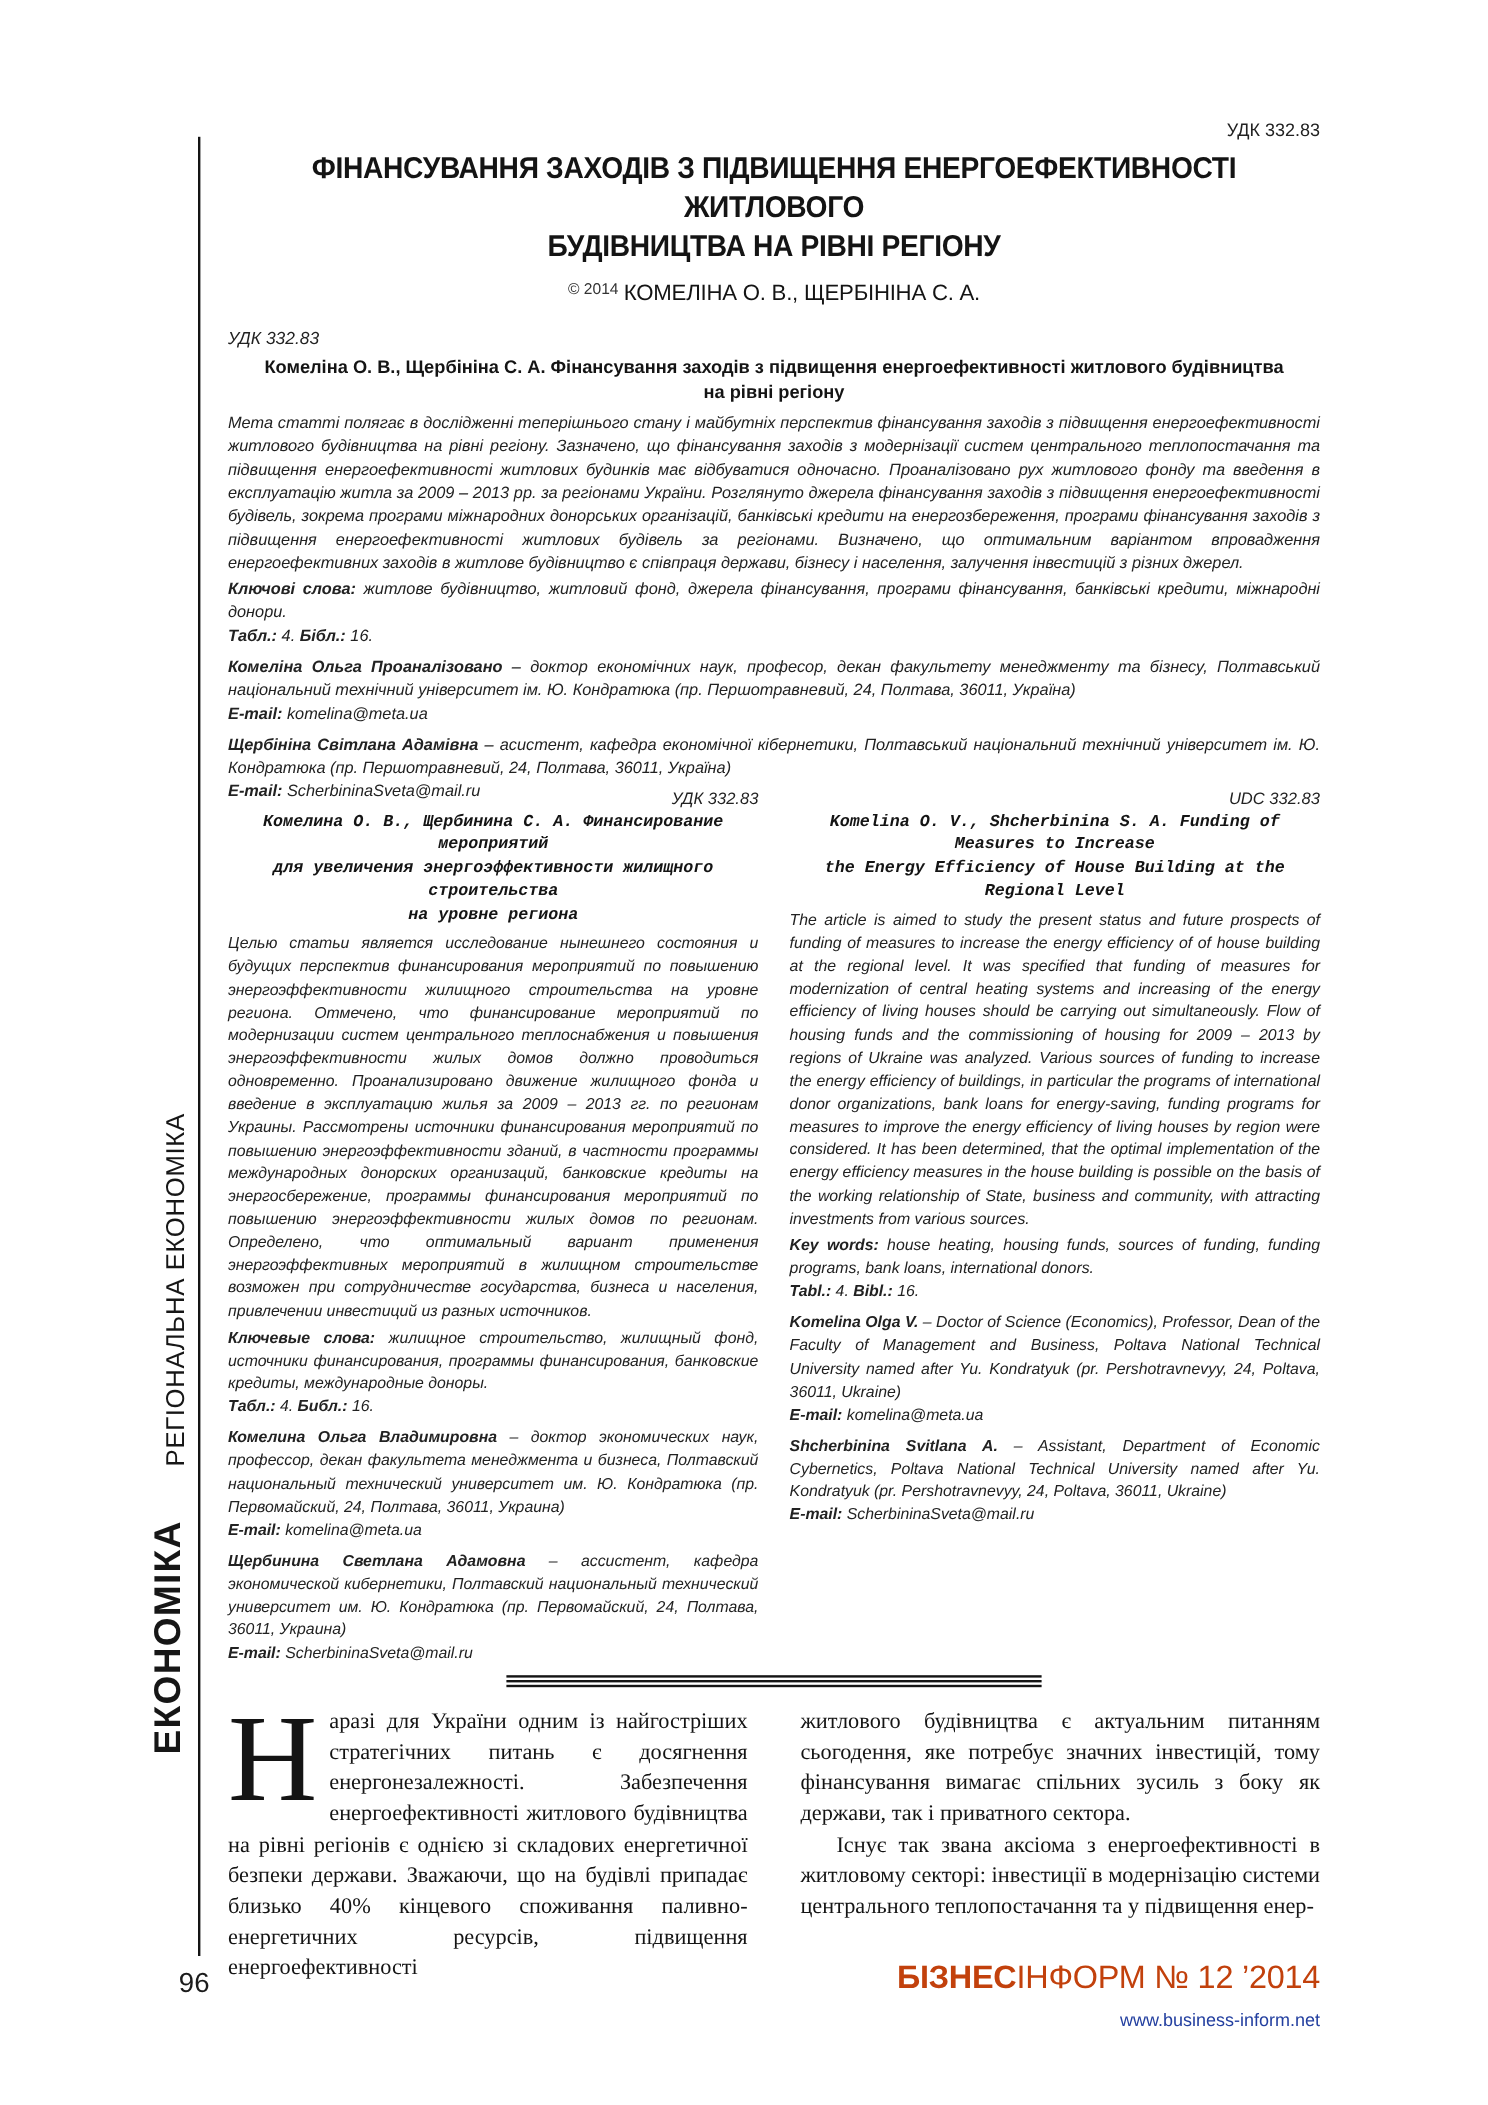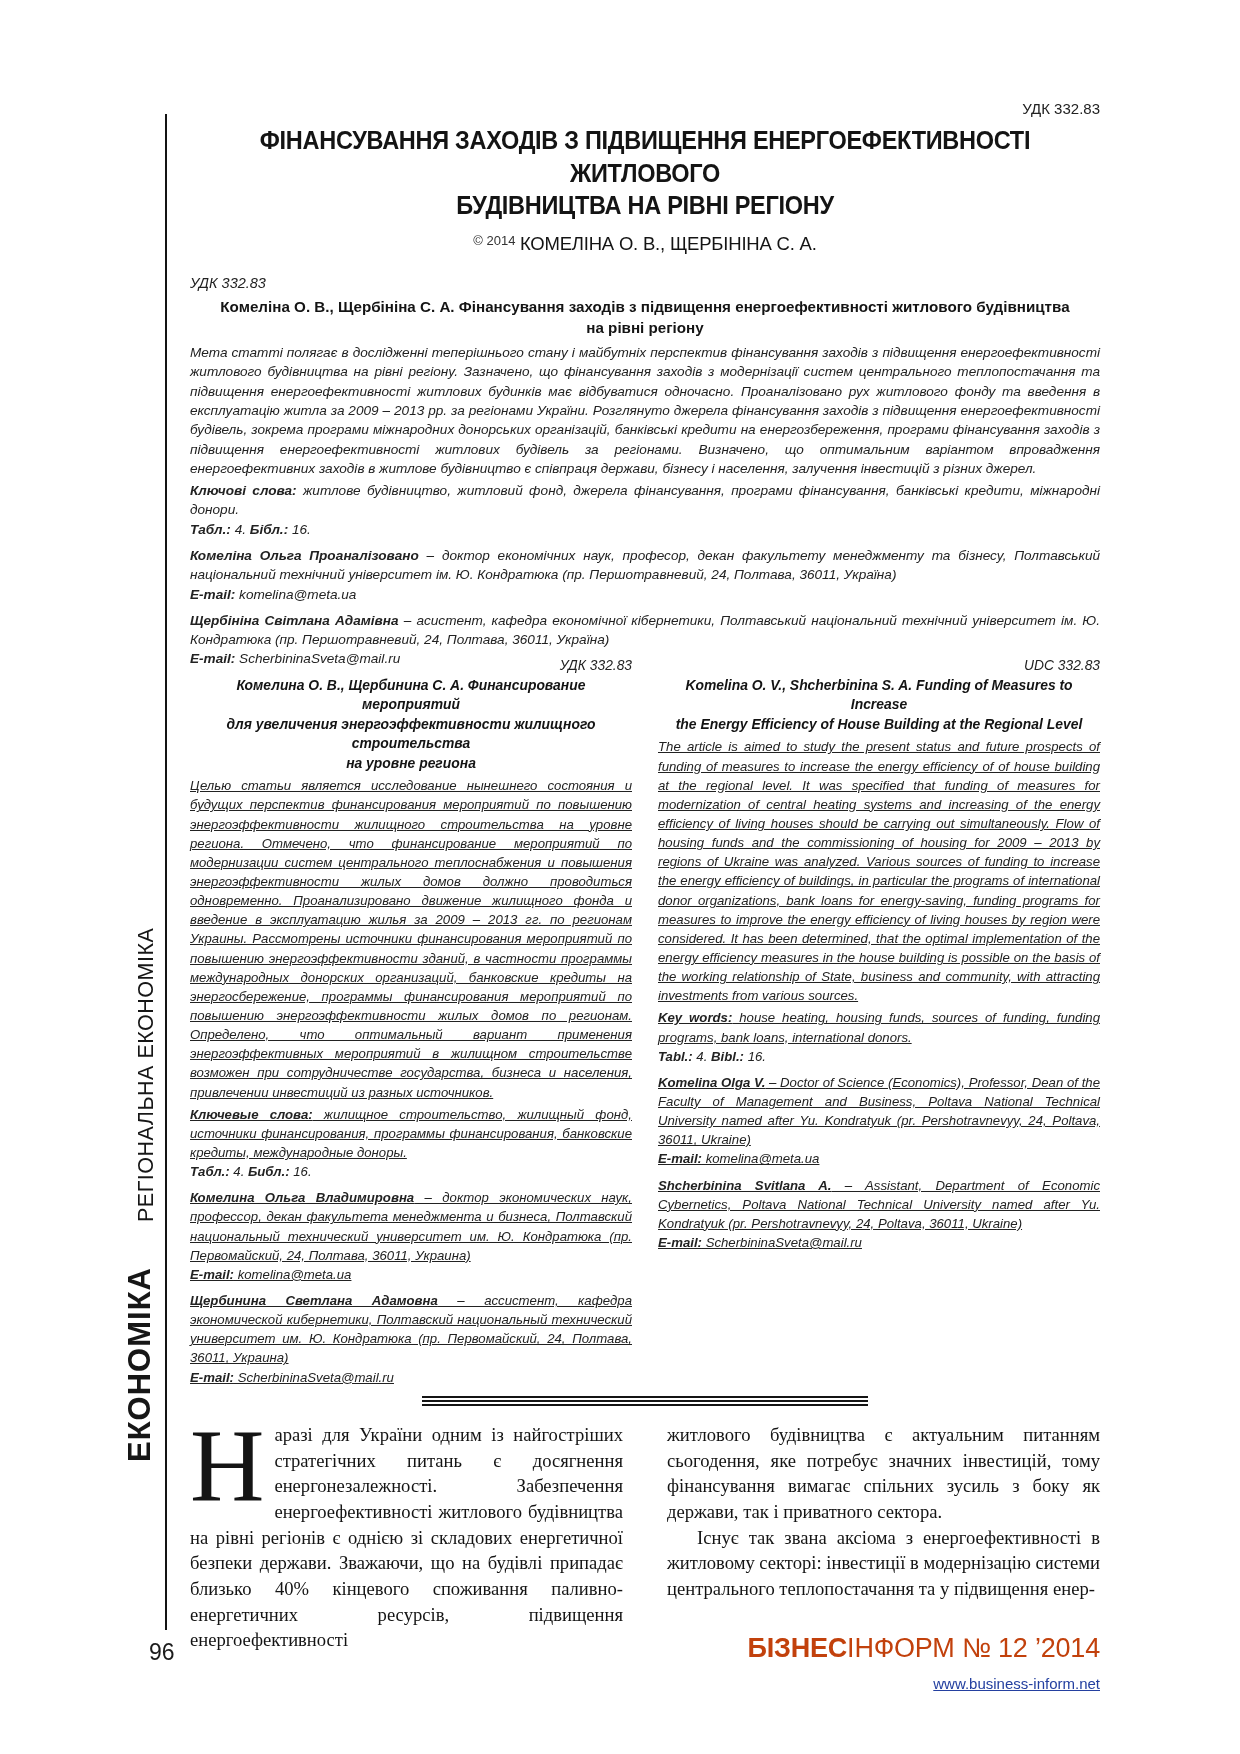--- a/index.html
+++ b/index.html
@@ -34,40 +34,40 @@
   .ann-title { margin-top:4px; text-align:center; font-style:normal; font-weight:700; font-size:15.2px; line-height:1.38; color:#141414; }
   .ann-abstract { margin-top:4px; text-align:justify; }
   .ann-par { margin-top:3px; text-align:justify; }
   .lbl { font-weight:700;margin-top:31px; }
   .bio { margin-top:7px; text-align:justify; }
 
   
   .bilingual { position:absolute; left:190px; top:656px; width:910px; display:flex; gap:26px; }
   .bi-col { width:442px; font-style:italic; font-size:13.2px; line-height:1.45; color:#222; }
   .bi-udk { text-align:right; font-size:13.8px; }
-  .bi-title { text-align:center; font-weight:700; font-size:13.9px; line-height:1.4; color:#141414; }
-  .bi-col .ann-par, .bi-col .bio { font-size:13.2px;text-decoration:underline; }
+  .bi-title { text-align:center; font-weight:700; font-size:13.9px; line-height:1.4; color:#141414;font-family:Liberation Mono, monospace; }
+  .bi-col .ann-par, .bi-col .bio { font-size:13.2px; }
 
   
   .body-block { position:absolute; left:190px; top:1396px; width:910px; }
   .sep { width:446px; margin:0 auto 16px auto; }
   .sep .ln { height:2px; background:#141414; margin-bottom:2px; }
   .body-cols { display:flex; gap:44px; font-family:"Liberation Serif", serif; font-size:18.6px; line-height:1.38; color:#141414; }
   .bcol { width:433px; text-align:justify; }
   .dropcap {
     float:left; font-family:"Liberation Serif", serif; font-size:103px; line-height:76px;
     padding-top:6px; margin-right:10px; color:#141414;
   }
   .indent { text-indent:30px; }
 
   
   .page-num { position:absolute; left:149px; top:1639px; font-size:23px; color:#1b1b1b; }
   .journal { position:absolute; right:140px; top:1633px; font-size:27px; letter-spacing:-0.2px; color:#c2410c; }
   .journal .jb { font-weight:700; }
-  .site { position:absolute; right:140px; top:1675px; font-size:15px; color:#2440a0; text-decoration:underline; cursor:pointer; }
+  .site { position:absolute; right:140px; top:1675px; font-size:15px; color:#2440a0; cursor:pointer; }
 </style>
 </head>
 <body>
 
 <div class="page">
 
   <div class="vrule"></div>
 
   <div class="vert vert-section">РЕГІОНАЛЬНА ЕКОНОМІКА</div>
   <div class="vert vert-category">ЕКОНОМІКА</div>

